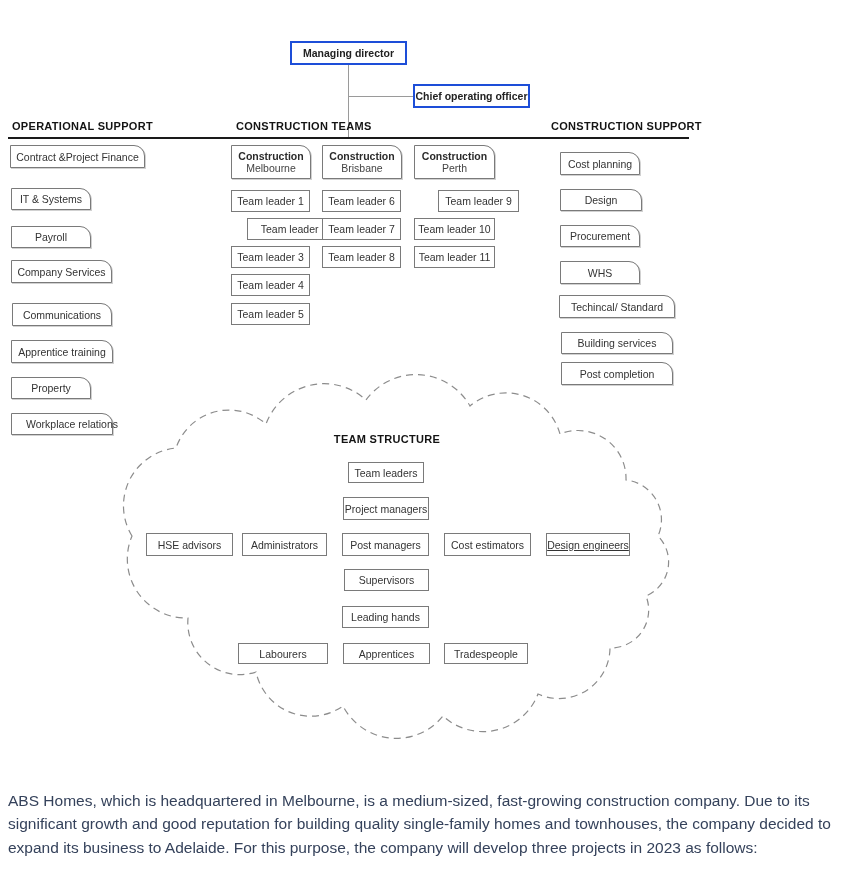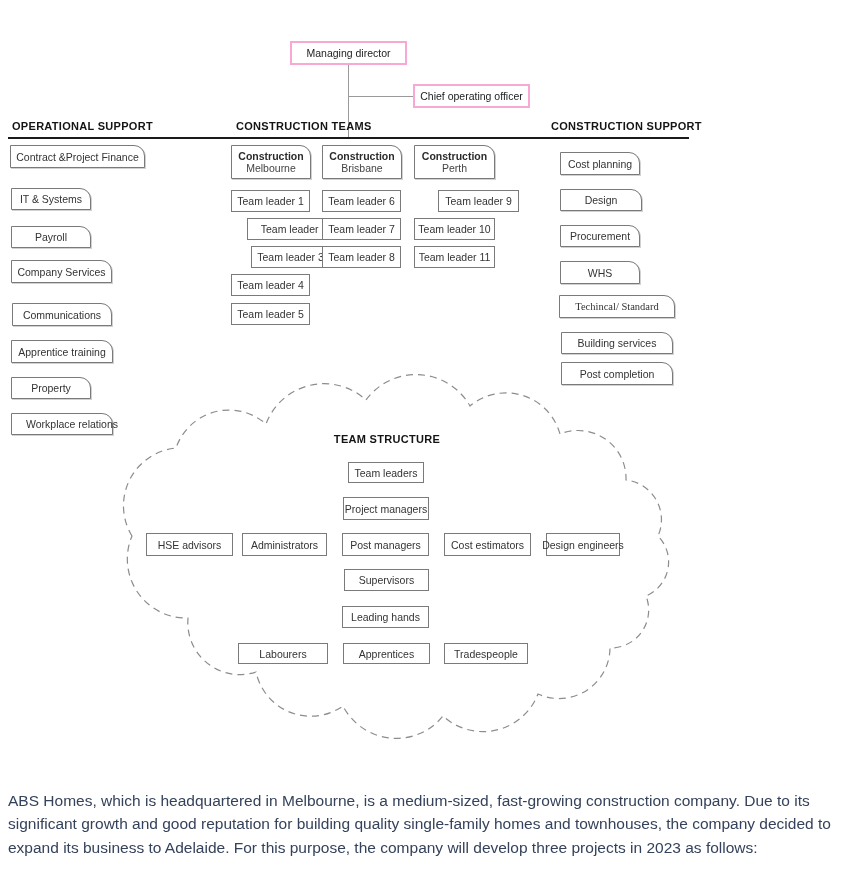--- a/index.html
+++ b/index.html
@@ -32,22 +32,22 @@
     align-items: center;
     justify-content: center;
     text-align: center;
     white-space: nowrap;
   }
   .card {
     border-top-right-radius: 11px;
     box-shadow: 1px 1px 0 rgba(0,0,0,0.18);
   }
   .exec {
-    border: 2px solid #f9a8d4;
-    font-weight: normal;
+    border: 2px solid #1d4ed8;
+    font-weight: bold;
     color: #222222;
   }
   .team-card .team-name { font-weight: bold; color: #2b2b2b; }
   .team-card .team-city { color: #444444; }
   .col-header {
     position: absolute;
     font-size: 11px;
     font-weight: bold;
     letter-spacing: 0.3px;
     color: #141414;
@@ -119,37 +119,37 @@
     <span class="team-name">Construction</span>
     <span class="team-city">Brisbane</span>
   </div>
   <div class="node card team-card" style="left:414px; top:145px; width:81px; height:34px;">
     <span class="team-name">Construction</span>
     <span class="team-city">Perth</span>
   </div>
 
   <div class="node" style="left:231px; top:190px; width:79px; height:22px;">Team leader 1</div>
   <div class="node" style="left:231px; top:218px; width:94px; height:22px;margin-left:16px;">Team leader 2</div>
-  <div class="node" style="left:231px; top:246px; width:79px; height:22px;margin-left:20px;">Team leader 3</div>
+  <div class="node" style="left:231px; top:246px; width:79px; height:22px;">Team leader 3</div>
   <div class="node" style="left:231px; top:274px; width:79px; height:22px;">Team leader 4</div>
   <div class="node" style="left:231px; top:303px; width:79px; height:22px;">Team leader 5</div>
 
   <div class="node" style="left:322px; top:190px; width:79px; height:22px;">Team leader 6</div>
   <div class="node" style="left:322px; top:218px; width:79px; height:22px;">Team leader 7</div>
   <div class="node" style="left:322px; top:246px; width:79px; height:22px;">Team leader 8</div>
 
   <div class="node" style="left:414px; top:190px; width:81px; height:22px;margin-left:24px;">Team leader 9</div>
   <div class="node" style="left:414px; top:218px; width:81px; height:22px;">Team leader 10</div>
   <div class="node" style="left:414px; top:246px; width:81px; height:22px;">Team leader 11</div>
 
   <div class="node card" style="left:560px; top:152px; width:80px; height:23px;">Cost planning</div>
   <div class="node card" style="left:560px; top:189px; width:82px; height:22px;">Design</div>
   <div class="node card" style="left:560px; top:225px; width:80px; height:22px;">Procurement</div>
   <div class="node card" style="left:560px; top:261px; width:80px; height:23px;">WHS</div>
-  <div class="node card" style="left:559px; top:295px; width:116px; height:23px;font-family:Liberation Serif, serif;">Techincal/ Standard</div>
+  <div class="node card" style="left:559px; top:295px; width:116px; height:23px;">Techincal/ Standard</div>
   <div class="node card" style="left:561px; top:332px; width:112px; height:22px;">Building services</div>
   <div class="node card" style="left:561px; top:362px; width:112px; height:23px;">Post completion</div>
 
   <svg class="cloud-svg" width="560" height="362" viewBox="0 0 560 362">
     <path d="M 14 150
          A 58 58 0 0 1 58 62
          A 56 56 0 0 1 148 38
          A 62 62 0 0 1 248 14
          A 62 62 0 0 1 352 20
          A 56 56 0 0 1 442 48
@@ -170,20 +170,20 @@
   <div class="node" style="left:348px; top:462px; width:76px; height:21px;">Team leaders</div>
   <div class="node" style="left:343px; top:497px; width:86px; height:23px;">Project managers</div>
   <div class="node" style="left:342px; top:533px; width:87px; height:23px;">Post managers</div>
   <div class="node" style="left:344px; top:569px; width:85px; height:22px;">Supervisors</div>
   <div class="node" style="left:342px; top:606px; width:87px; height:22px;">Leading hands</div>
   <div class="node" style="left:343px; top:643px; width:87px; height:21px;">Apprentices</div>
 
   <div class="node" style="left:146px; top:533px; width:87px; height:23px;">HSE advisors</div>
   <div class="node" style="left:242px; top:533px; width:85px; height:23px;">Administrators</div>
   <div class="node" style="left:444px; top:533px; width:87px; height:23px;">Cost estimators</div>
-  <div class="node" style="left:546px; top:533px; width:74px; height:23px;">Design engineers</div>
+  <div class="node" style="left:546px; top:533px; width:84px; height:23px;text-decoration:underline;">Design engineers</div>
 
   <div class="node" style="left:238px; top:643px; width:90px; height:21px;">Labourers</div>
   <div class="node" style="left:444px; top:643px; width:84px; height:21px;">Tradespeople</div>
 
   <p class="paragraph">ABS Homes, which is headquartered in Melbourne, is a medium-sized, fast-growing construction company. Due to its significant growth and good reputation for building quality single-family homes and townhouses, the company decided to expand its business to Adelaide. For this purpose, the company will develop three projects in 2023 as follows:</p>
 
 </div>
 
 </body></html>

